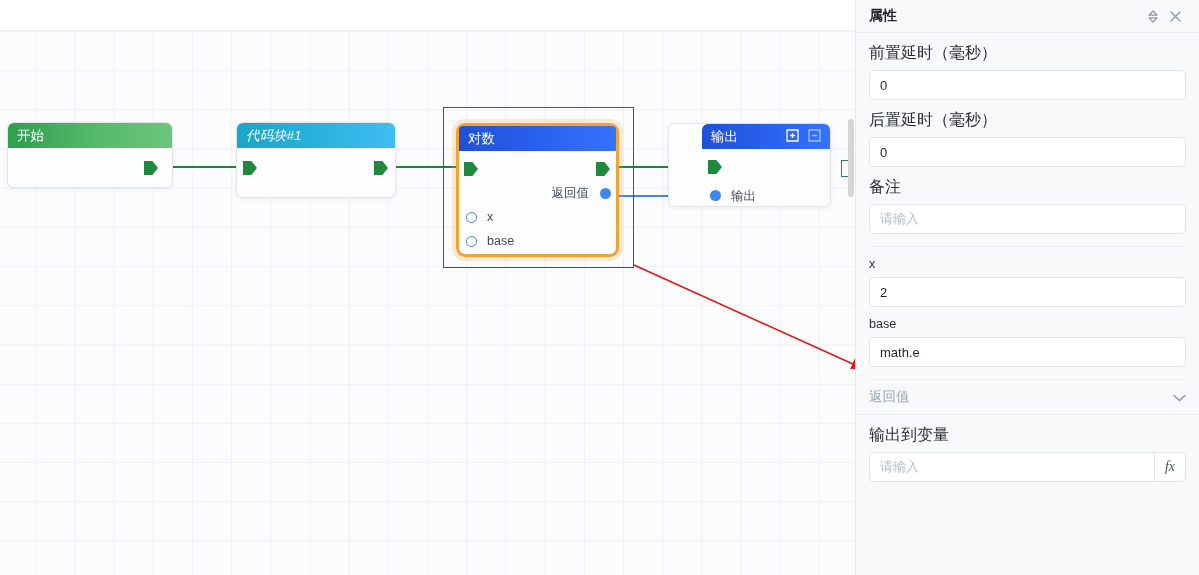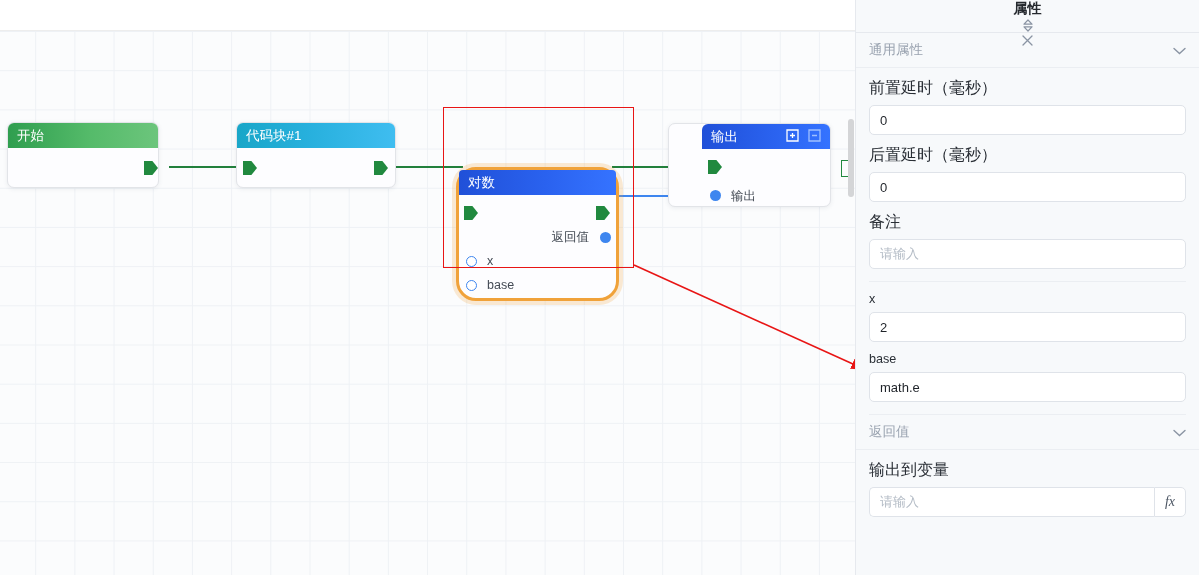--- a/index.html
+++ b/index.html
@@ -51,28 +51,28 @@
     overflow:hidden;
     white-space:nowrap;
   }
   .node-body{position:relative;}
 
   .hdr-green{background:linear-gradient(90deg,#2f9e4f 0%,#55bb6a 55%,#6cc57c 100%);}
   .hdr-cyan{background:linear-gradient(90deg,#19a6c8 0%,#27b0dd 45%,#3fbdf0 100%);}
   .hdr-blue{background:linear-gradient(90deg,#2050d8 0%,#2a62ef 55%,#3573ff 100%);}
 
   
-  #node-start{left:7px;top:122px;width:152px;height:66px;}
-  
-  #node-code{left:236px;top:122px;width:160px;height:66px;}
+  #node-start{left:7px;top:122px;width:166px;height:66px;}
+  
+  #node-code{left:236px;top:122px;width:160px;height:76px;font-style:italic;}
   
   #node-log{left:456px;top:123px;width:163px;height:134px;
-    border:3px solid #f0a23a;border-radius:20px;
+    border:3px solid #f0a23a;border-radius:9px;
     box-shadow:0 0 0 4px rgba(240,162,58,.22);
-    background:#fdfdff;margin-top:44px;}
+    background:#fdfdff;}
   #node-log .node-header{border-radius:4px 4px 0 0;}
   
   #node-out{left:668px;top:123px;width:163px;height:84px;padding-left:33px;}
 
   .port{position:absolute;width:14px;height:14px;}
   .port-pent-filled{
     background:#21893f;
     clip-path:polygon(0% 0%,60% 0%,100% 50%,60% 100%,0% 100%);
   }
   .port-pent-outline{
@@ -100,21 +100,21 @@
   .anno-box{position:absolute;border:1.6px solid #e81515;background:transparent;}
   .anno-arrow{position:absolute;left:600px;top:250px;width:300px;height:140px;pointer-events:none;}
 
   
   .panel{
     position:absolute;left:855px;top:0;width:344px;height:575px;
     background:#f7f9fb;border-left:1px solid #e6e9ee;box-sizing:border-box;
   }
   .panel-header{
     height:32px;display:flex;align-items:center;
-    padding:0 13px;border-bottom:1px solid #e6e9ee;background:#f7f9fb;flex-direction:column;
+    padding:0 13px;border-bottom:1px solid #e6e9ee;background:#f7f9fb;
   }
   .panel-title{font-size:14px;font-weight:bold;color:#25292e;flex:1;}
   .panel-hdr-icon{
     width:22px;height:22px;display:flex;align-items:center;justify-content:center;
     color:#8a94a3;cursor:pointer;
   }
   .section-head{
     display:flex;align-items:center;height:34px;padding:0 13px;
     font-size:13.5px;color:#9aa3b0;border-bottom:1px solid #ebeef2;
   }
@@ -245,28 +245,20 @@
           <path d="M7 13 L11 8.8 L3 8.8 Z" fill="none" stroke="#8a94a3" stroke-width="1.2" stroke-linejoin="round"></path>
         </svg>
       </div>
       <div class="panel-hdr-icon">
         <svg width="15" height="15" viewBox="0 0 15 15">
           <path d="M3 3 L12 12 M12 3 L3 12" stroke="#8a94a3" stroke-width="1.3" stroke-linecap="round"></path>
         </svg>
       </div>
     </div>
 
-    <div class="section-head">
-      <span class="sh-label">通用属性</span>
-      <span class="chev">
-        <svg width="13" height="8" viewBox="0 0 13 8">
-            <path d="M1 1.5 L6.5 6.5 L12 1.5" fill="none" stroke="#8a94a3" stroke-width="1.4" stroke-linecap="round"></path>
-          </svg>
-      </span>
-    </div>
 
     <div class="field">
       <div class="field-label">前置延时（毫秒）</div>
       <div class="inp">0</div>
     </div>
 
     <div class="field">
       <div class="field-label">后置延时（毫秒）</div>
       <div class="inp">0</div>
     </div>

